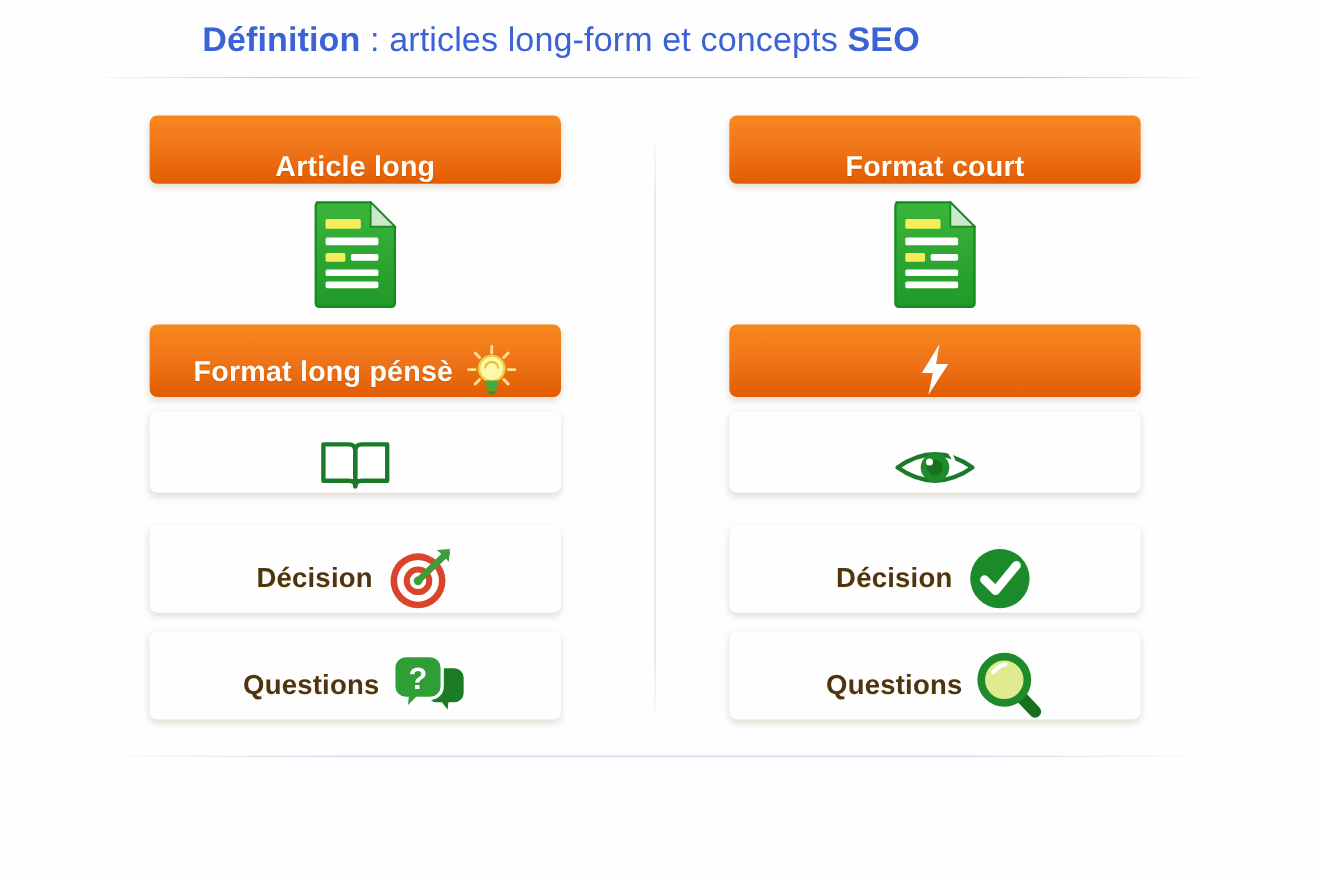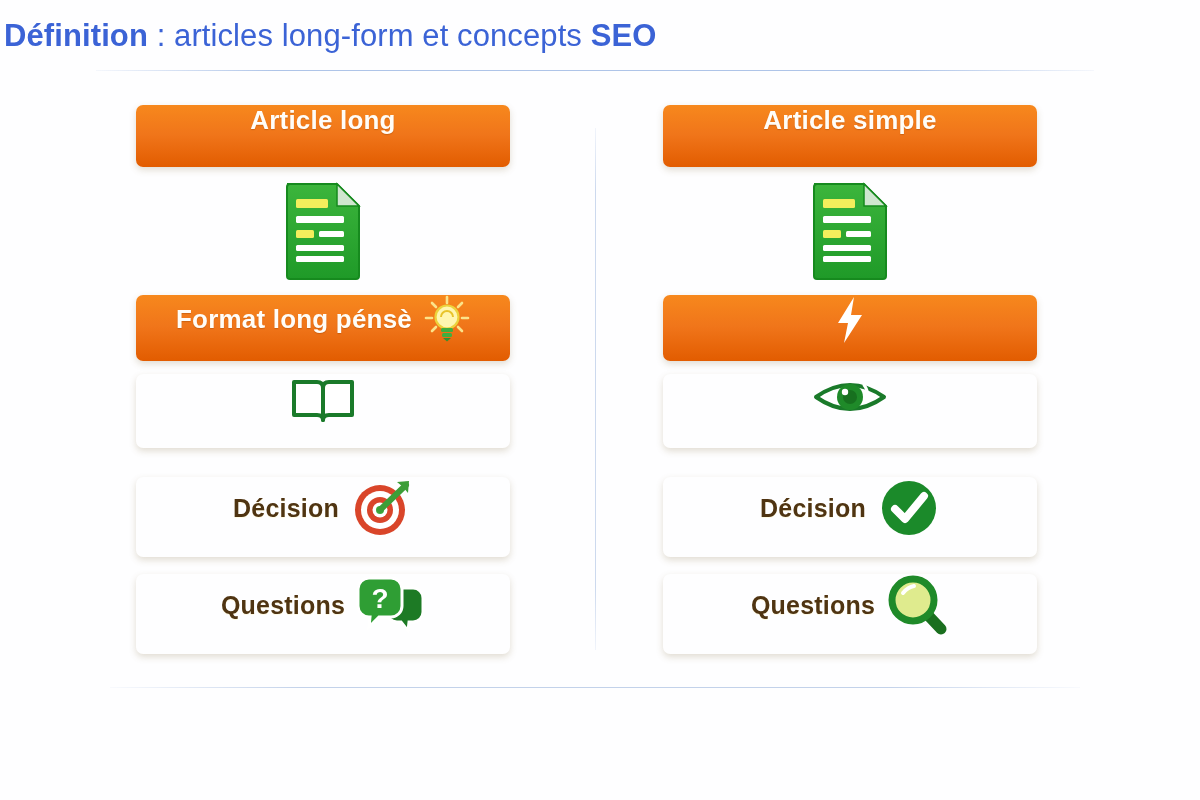--- a/index.html
+++ b/index.html
@@ -17,23 +17,24 @@
   .slide {
     position: relative;
     width: 1200px;
     height: 800px;
     background: #fefeff;
   }
 
   
   .title-area {
     position: absolute;
-    left: 4px;
+    left: 18px;
     top: 18px;
     width: 984px;
+    text-align: center;
   }
   .title-text {
     font-size: 31px;
     color: #3b63d6;
     letter-spacing: 0.1px;
     white-space: nowrap;
     font-weight: 400;
   }
   .title-text .strong {
     font-weight: 700;
@@ -74,21 +75,21 @@
   .column.left  { left: 136px; }
   .column.right { left: 663px; }
 
   .bar {
     position: absolute;
     left: 0;
     width: 374px;
     border-radius: 7px;
     box-sizing: border-box;
     display: flex;
-    align-items: flex-start;
+    align-items: flex-end;
     justify-content: center;
     box-shadow: 0 3px 7px rgba(130,110,60,0.23);
   }
   .bar.orange {
     background: linear-gradient(to bottom, #f7881d 0%, #f0751a 48%, #e25c00 100%);
     color: #ffffff;
   }
   .bar.yellow {
     background: linear-gradient(to bottom, #fad košt 0%, #f9d34a 0%, #f6c734 55%, #f0b42a 100%);
     color: #5a3a10;
@@ -234,21 +235,21 @@
           <path d="M12 4 h22 a11 11 0 0 1 11 11 v17 a11 11 0 0 1 -11 11 h-12 l-10 10 l1 -10 h-1 a11 11 0 0 1 -11 -11 v-17 a11 11 0 0 1 11 -11 z" fill="#2f9e34" stroke="#ffffff" stroke-width="3"></path>
           <text x="23" y="34" font-family="Liberation Sans, sans-serif" font-size="28" font-weight="700" fill="#ffffff" text-anchor="middle">?</text>
         </svg>
       </div>
     </div>
   </div>
 
   <div class="column right">
 
     <div class="bar orange r-head">
-      <span class="bar-label">Article simple</span>
+      <span class="bar-label">Format court</span>
     </div>
 
     <div class="doc-holder r-doc">
       <svg class="icon" width="80" height="100" viewBox="0 0 80 100">
         <defs>
           <linearGradient id="docg2" x1="0" y1="0" x2="0" y2="1">
             <stop offset="0" stop-color="#3cb53c"></stop>
               <stop offset="1" stop-color="#1f9a28"></stop>
           </linearGradient>
         </defs>

